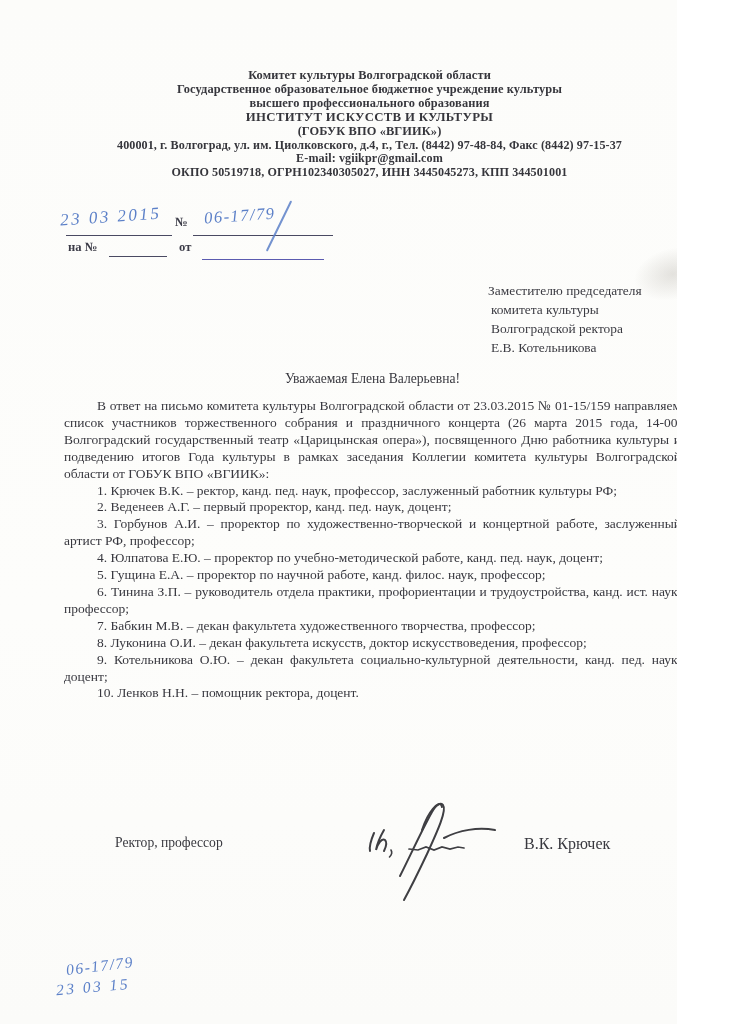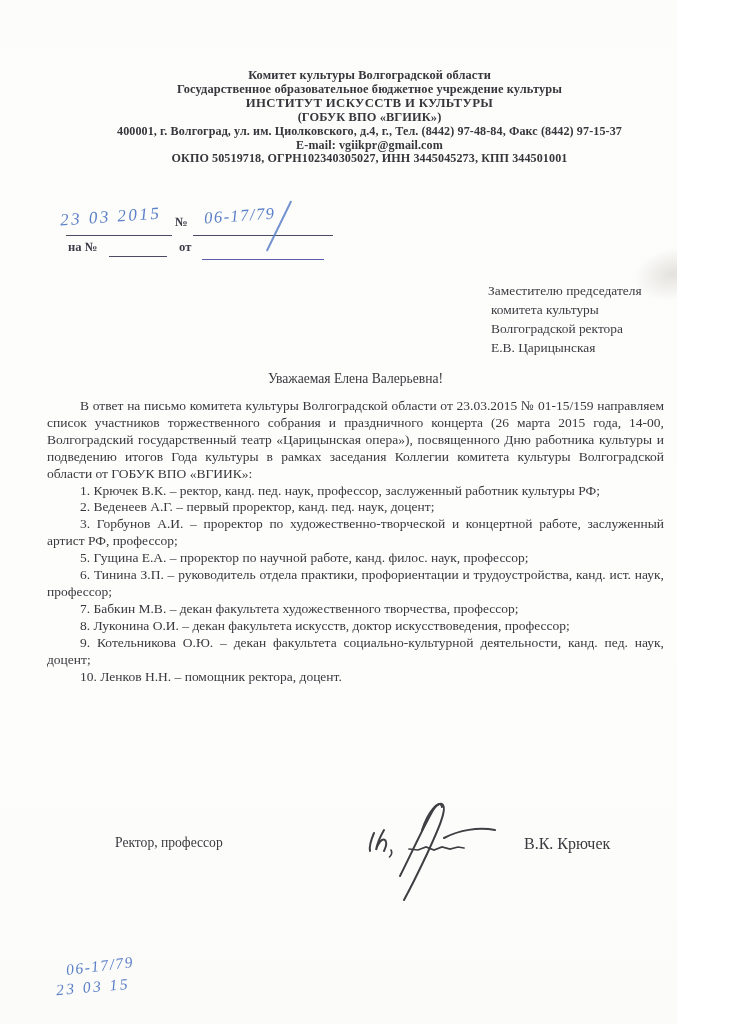--- a/index.html
+++ b/index.html
@@ -65,21 +65,21 @@
   }
 
   
   .addressee {
     position:absolute; left:488px; top:281px;
     font-size:13.4px; line-height:19px; color:#3b3b42;
   }
   .addressee div:nth-child(n+2){ padding-left:3px; }
 
   
-  .body-block { position:absolute; left:47px; top:371px; width:617px; }
+  .body-block { position:absolute; left:64px; top:371px; width:617px; }
   .salutation {
     text-align:center; font-size:13.6px; margin-bottom:11px; color:#38383f;
   }
   .para {
     text-align:justify; text-indent:33px;
     font-size:13.5px; line-height:16.9px; color:#38383f;
   }
 
   
   .sig-title { position:absolute; left:115px; top:835px; font-size:13.6px; }
@@ -99,20 +99,21 @@
 </head>
 <body>
 
 <div class="page">
 
   <div class="smudge"></div>
 
   <header class="org-header">
     <div class="org-line">Комитет культуры Волгоградской области</div>
     <div class="org-line">Государственное образовательное бюджетное учреждение культуры</div>
+    <div class="org-line">высшего профессионального образования</div>
     <div class="org-line caps">ИНСТИТУТ ИСКУССТВ И КУЛЬТУРЫ</div>
     <div class="org-line">(ГОБУК ВПО «ВГИИК»)</div>
     <div class="org-line addr">400001, г. Волгоград, ул. им. Циолковского, д.4, г., Тел. (8442) 97-48-84, Факс (8442) 97-15-37</div>
     <div class="org-line addr">E-mail: vgiikpr@gmail.com</div>
     <div class="org-line addr">ОКПО 50519718, ОГРН102340305027, ИНН 3445045273, КПП 344501001</div>
   </header>
 
   <div class="ref-block">
     <span class="hw hw-date">23 03 2015</span>
     <span class="u u1"></span>
@@ -123,29 +124,30 @@
     <span class="ref-label reply-to">на №</span>
     <span class="u u3"></span>
     <span class="ref-label reply-from">от</span>
     <span class="u u4"></span>
   </div>
 
   <div class="addressee">
     <div>Заместителю председателя</div>
     <div>комитета культуры</div>
     <div>Волгоградской ректора</div>
-    <div>Е.В. Царицынская</div>
+    <div>Е.В. Котельникова</div>
   </div>
 
   <main class="body-block">
     <div class="salutation">Уважаемая Елена Валерьевна!</div>
     <p class="para">В ответ на письмо комитета культуры Волгоградской области от 23.03.2015 № 01-15/159 направляем список участников торжественного собрания и праздничного концерта (26 марта 2015 года, 14-00, Волгоградский государственный театр «Царицынская опера»), посвященного Дню работника культуры и подведению итогов Года культуры в рамках заседания Коллегии комитета культуры Волгоградской области от ГОБУК ВПО «ВГИИК»:</p>
     <p class="para">1. Крючек В.К. – ректор, канд. пед. наук, профессор, заслуженный работник культуры РФ;</p>
     <p class="para">2. Веденеев А.Г. – первый проректор, канд. пед. наук, доцент;</p>
     <p class="para">3. Горбунов А.И. – проректор по художественно-творческой и концертной работе, заслуженный артист РФ, профессор;</p>
+    <p class="para">4. Юлпатова Е.Ю. – проректор по учебно-методической работе, канд. пед. наук, доцент;</p>
     <p class="para">5. Гущина Е.А. – проректор по научной работе, канд. филос. наук, профессор;</p>
     <p class="para">6. Тинина З.П. – руководитель отдела практики, профориентации и трудоустройства, канд. ист. наук, профессор;</p>
     <p class="para">7. Бабкин М.В. – декан факультета художественного творчества, профессор;</p>
     <p class="para">8. Луконина О.И. – декан факультета искусств, доктор искусствоведения, профессор;</p>
     <p class="para">9. Котельникова О.Ю. – декан факультета социально-культурной деятельности, канд. пед. наук, доцент;</p>
     <p class="para">10. Ленков Н.Н. – помощник ректора, доцент.</p>
   </main>
 
   <div class="sig-title">Ректор, профессор</div>
   <svg class="signature" width="180" height="110" viewBox="0 0 180 110" fill="none">

